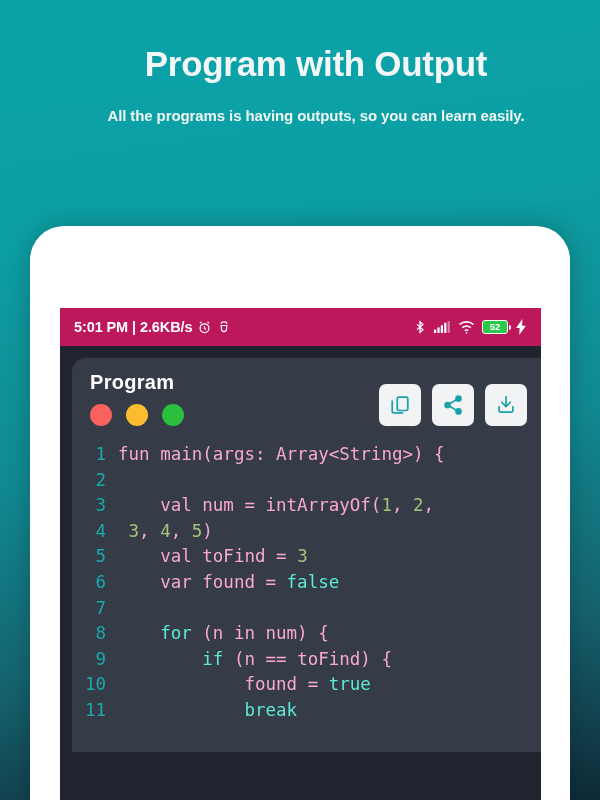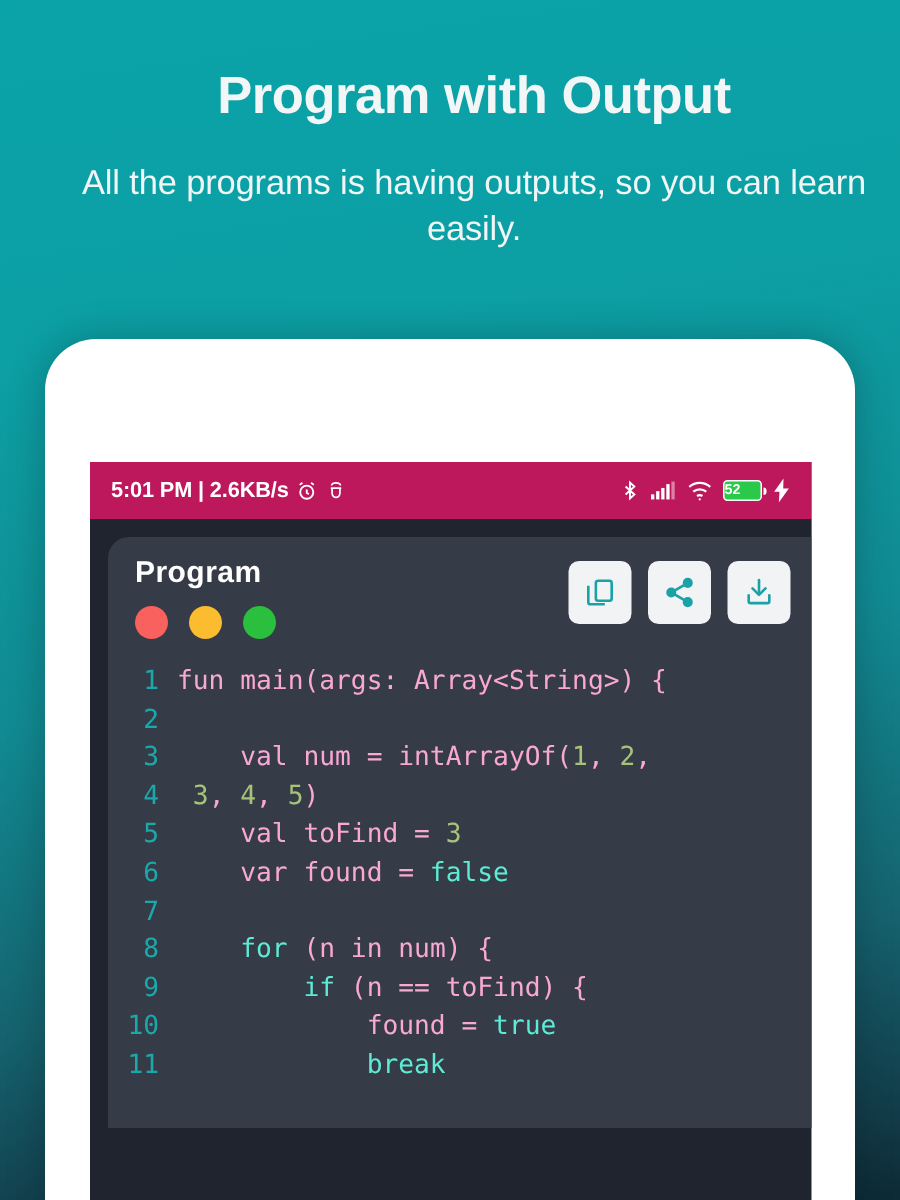--- a/index.html
+++ b/index.html
@@ -35,22 +35,22 @@
   .headline {
     font-size: 35px;
     font-weight: bold;
     color: #f2f6f6;
     letter-spacing: -0.3px;
     line-height: 1.15;
     margin: 0;
   }
   .subhead {
     margin: 22px 0 0 0;
-    font-size: 23px;
-    font-weight: normal;
+    font-size: 15px;
+    font-weight: bold;
     color: #f0f5f5;
     line-height: 1.32;
     letter-spacing: -0.1px;
   }
 
   
   .phone {
     position: absolute;
     left: 30px;
     top: 226px;
@@ -100,20 +100,21 @@
   .battery {
     position: relative;
     width: 26px;
     height: 14px;
     border: 1.6px solid #ffffff;
     border-radius: 3px;
     box-sizing: border-box;
     background: #2bc94a;
     display: flex;
     align-items: center;
+    justify-content: center;
   }
   .battery:after {
     content: "";
     position: absolute;
     right: -4px;
     top: 4px;
     width: 2.5px;
     height: 5px;
     background: #ffffff;
     border-radius: 0 2px 2px 0;
@@ -165,21 +166,21 @@
   .code-card {
     background: #353b47;
     border-radius: 14px 0 0 0;
     height: 100%;
     box-sizing: border-box;
     padding: 14px 0 0 0;
     overflow: hidden;
   }
   .card-head {
     display: flex;
-    align-items: flex-start;
+    align-items: flex-end;
     padding: 0 14px 0 18px;
   }
   .card-head-left { flex: 0 0 auto; }
   .card-title {
     font-size: 20px;
     font-weight: bold;
     color: #ffffff;
     letter-spacing: 0.3px;
     line-height: 1;
     margin-bottom: 12px;

